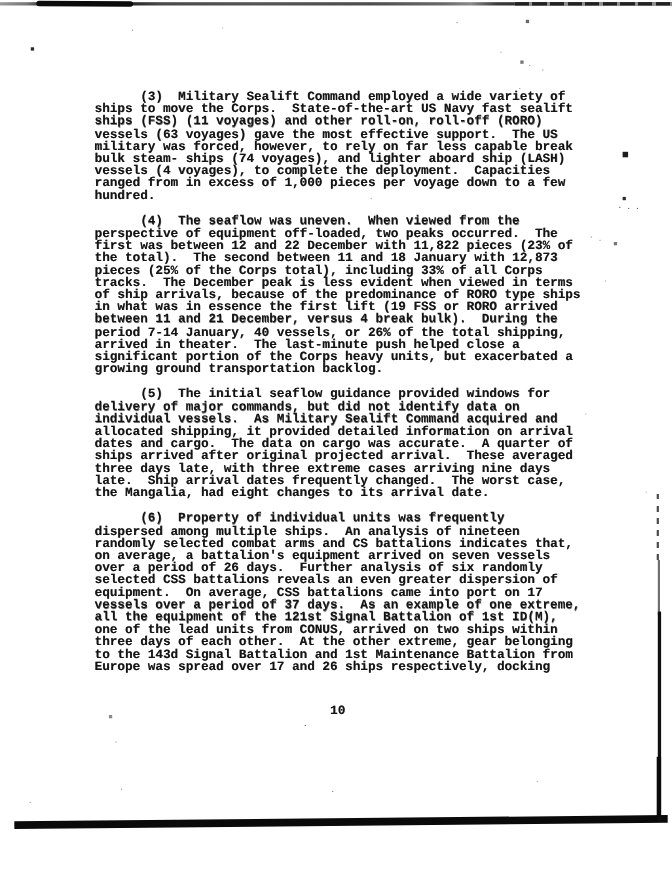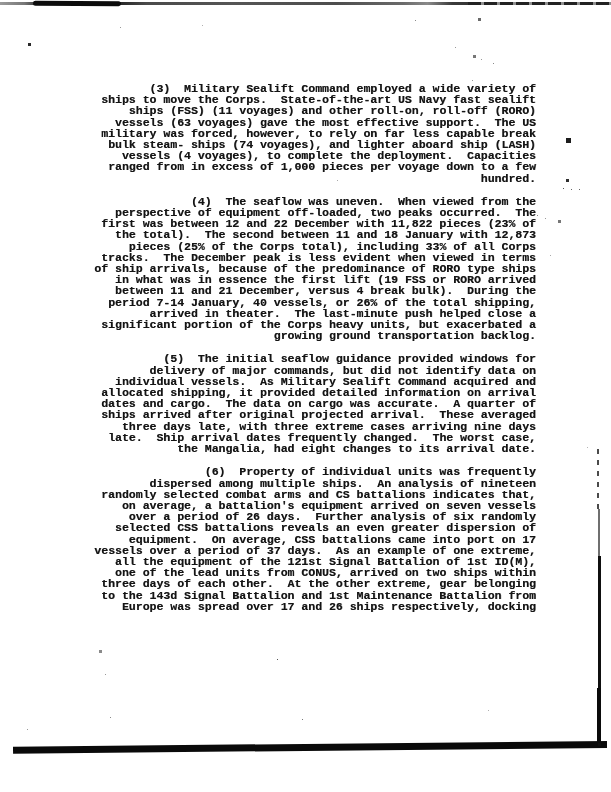--- a/index.html
+++ b/index.html
@@ -13,21 +13,20 @@
   
   .text-block{
     position:absolute;
     left:86px;top:83px;
     width:450px;
     color:#141414;
     font-size:11.5px;
     line-height:11.2px;
     font-weight:bold;
     text-shadow:0.3px 0.2px 0 rgba(0,0,0,0.55);
-    text-align:right;
   }
   .paragraph{
     white-space:pre;
     margin:0 0 12px 0;
   }
   .page-number{
     position:absolute;
     left:86px;top:641px;
     width:442px;
     text-align:center;
@@ -168,14 +167,15 @@
 selected CSS battalions reveals an even greater dispersion of
 equipment.  On average, CSS battalions came into port on 17
 vessels over a period of 37 days.  As an example of one extreme,
 all the equipment of the 121st Signal Battalion of 1st ID(M),
 one of the lead units from CONUS, arrived on two ships within
 three days of each other.  At the other extreme, gear belonging
 to the 143d Signal Battalion and 1st Maintenance Battalion from
 Europe was spread over 17 and 26 ships respectively, docking</div>
   </div>
 
+  <div class="page-number">10</div>
 
 </div>
 
 </body></html>

